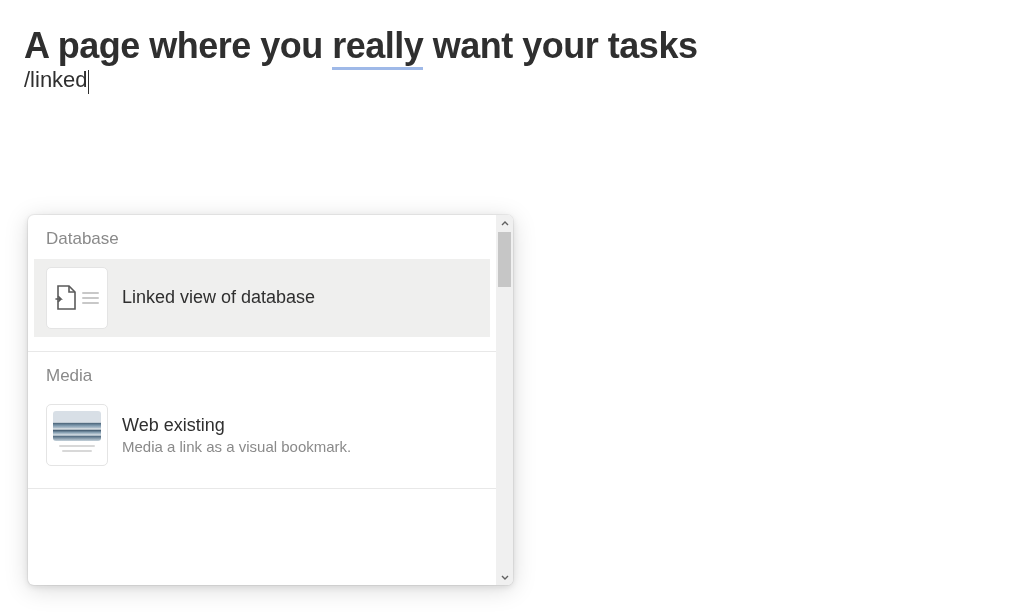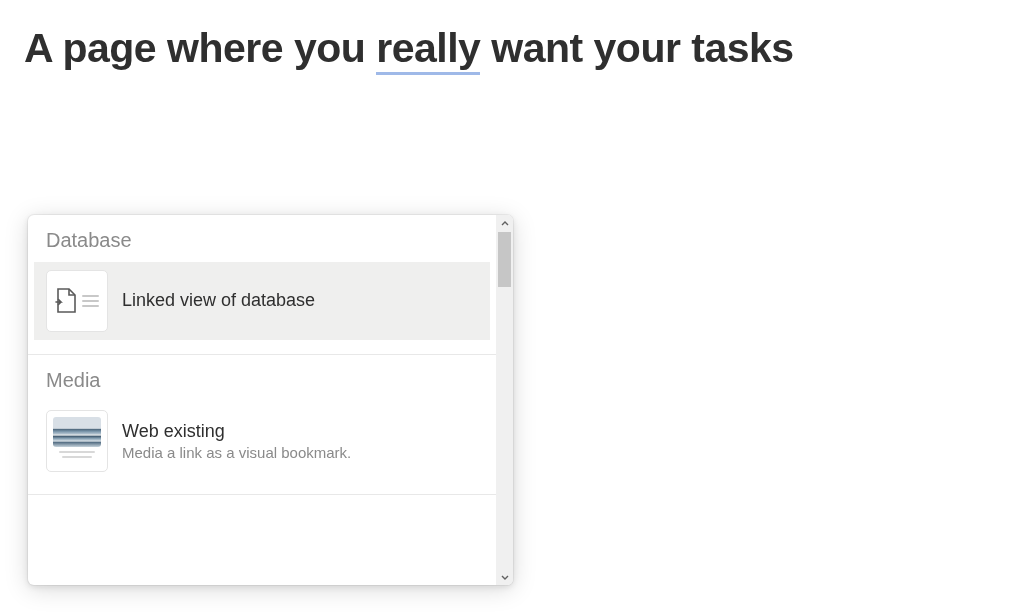--- a/index.html
+++ b/index.html
@@ -12,21 +12,21 @@
       background: #ffffff;
       width: 1013px;
       height: 613px;
       overflow: hidden;
       position: relative;
     }
     .page-content {
       padding: 24px 24px 0 24px;
     }
     .page-title {
-      font-size: 41px;
+      font-size: 36px;
       font-weight: 700;
       color: #2f2f2f;
       line-height: 1.2;
       letter-spacing: -0.5px;
     }
     .underline-word {
       border-bottom: 3px solid #9fb9e8;
       padding-bottom: 1px;
     }
     .slash-line {
@@ -86,21 +86,21 @@
     .scrollbar-thumb {
       position: absolute;
       right: 2px;
       top: 17px;
       width: 13px;
       height: 55px;
       background: #c6c6c6;
       border-radius: 0;
     }
     .section-header {
-      font-size: 20px;
+      font-size: 17px;
       color: #8a8a8a;
       padding: 14px 18px 10px 18px;
       font-weight: 400;
     }
     .section-divider {
       border: none;
       border-top: 1px solid #e8e8e8;
       margin: 14px 0 0 0;
     }
     .menu-item {
@@ -187,20 +187,23 @@
     .wave-lines span:nth-child(1) { width: 36px; }
     .wave-lines span:nth-child(2) { width: 30px; }
   </style>
 </head>
 <body>
 
 <div class="page-content">
   <h1 class="page-title">
     <span>A page where you </span><span class="underline-word">really</span><span> want your tasks</span>
   </h1>
+  <div class="slash-line">
+    <span>/linked</span><span class="caret"></span>
+  </div>
 </div>
 
 <div class="menu-popup">
   <div class="menu-scroll-area">
 
     <div class="section-header">Database</div>
 
     <div class="menu-item selected">
       <div class="menu-item-icon">
         <div class="db-icon-inner">

